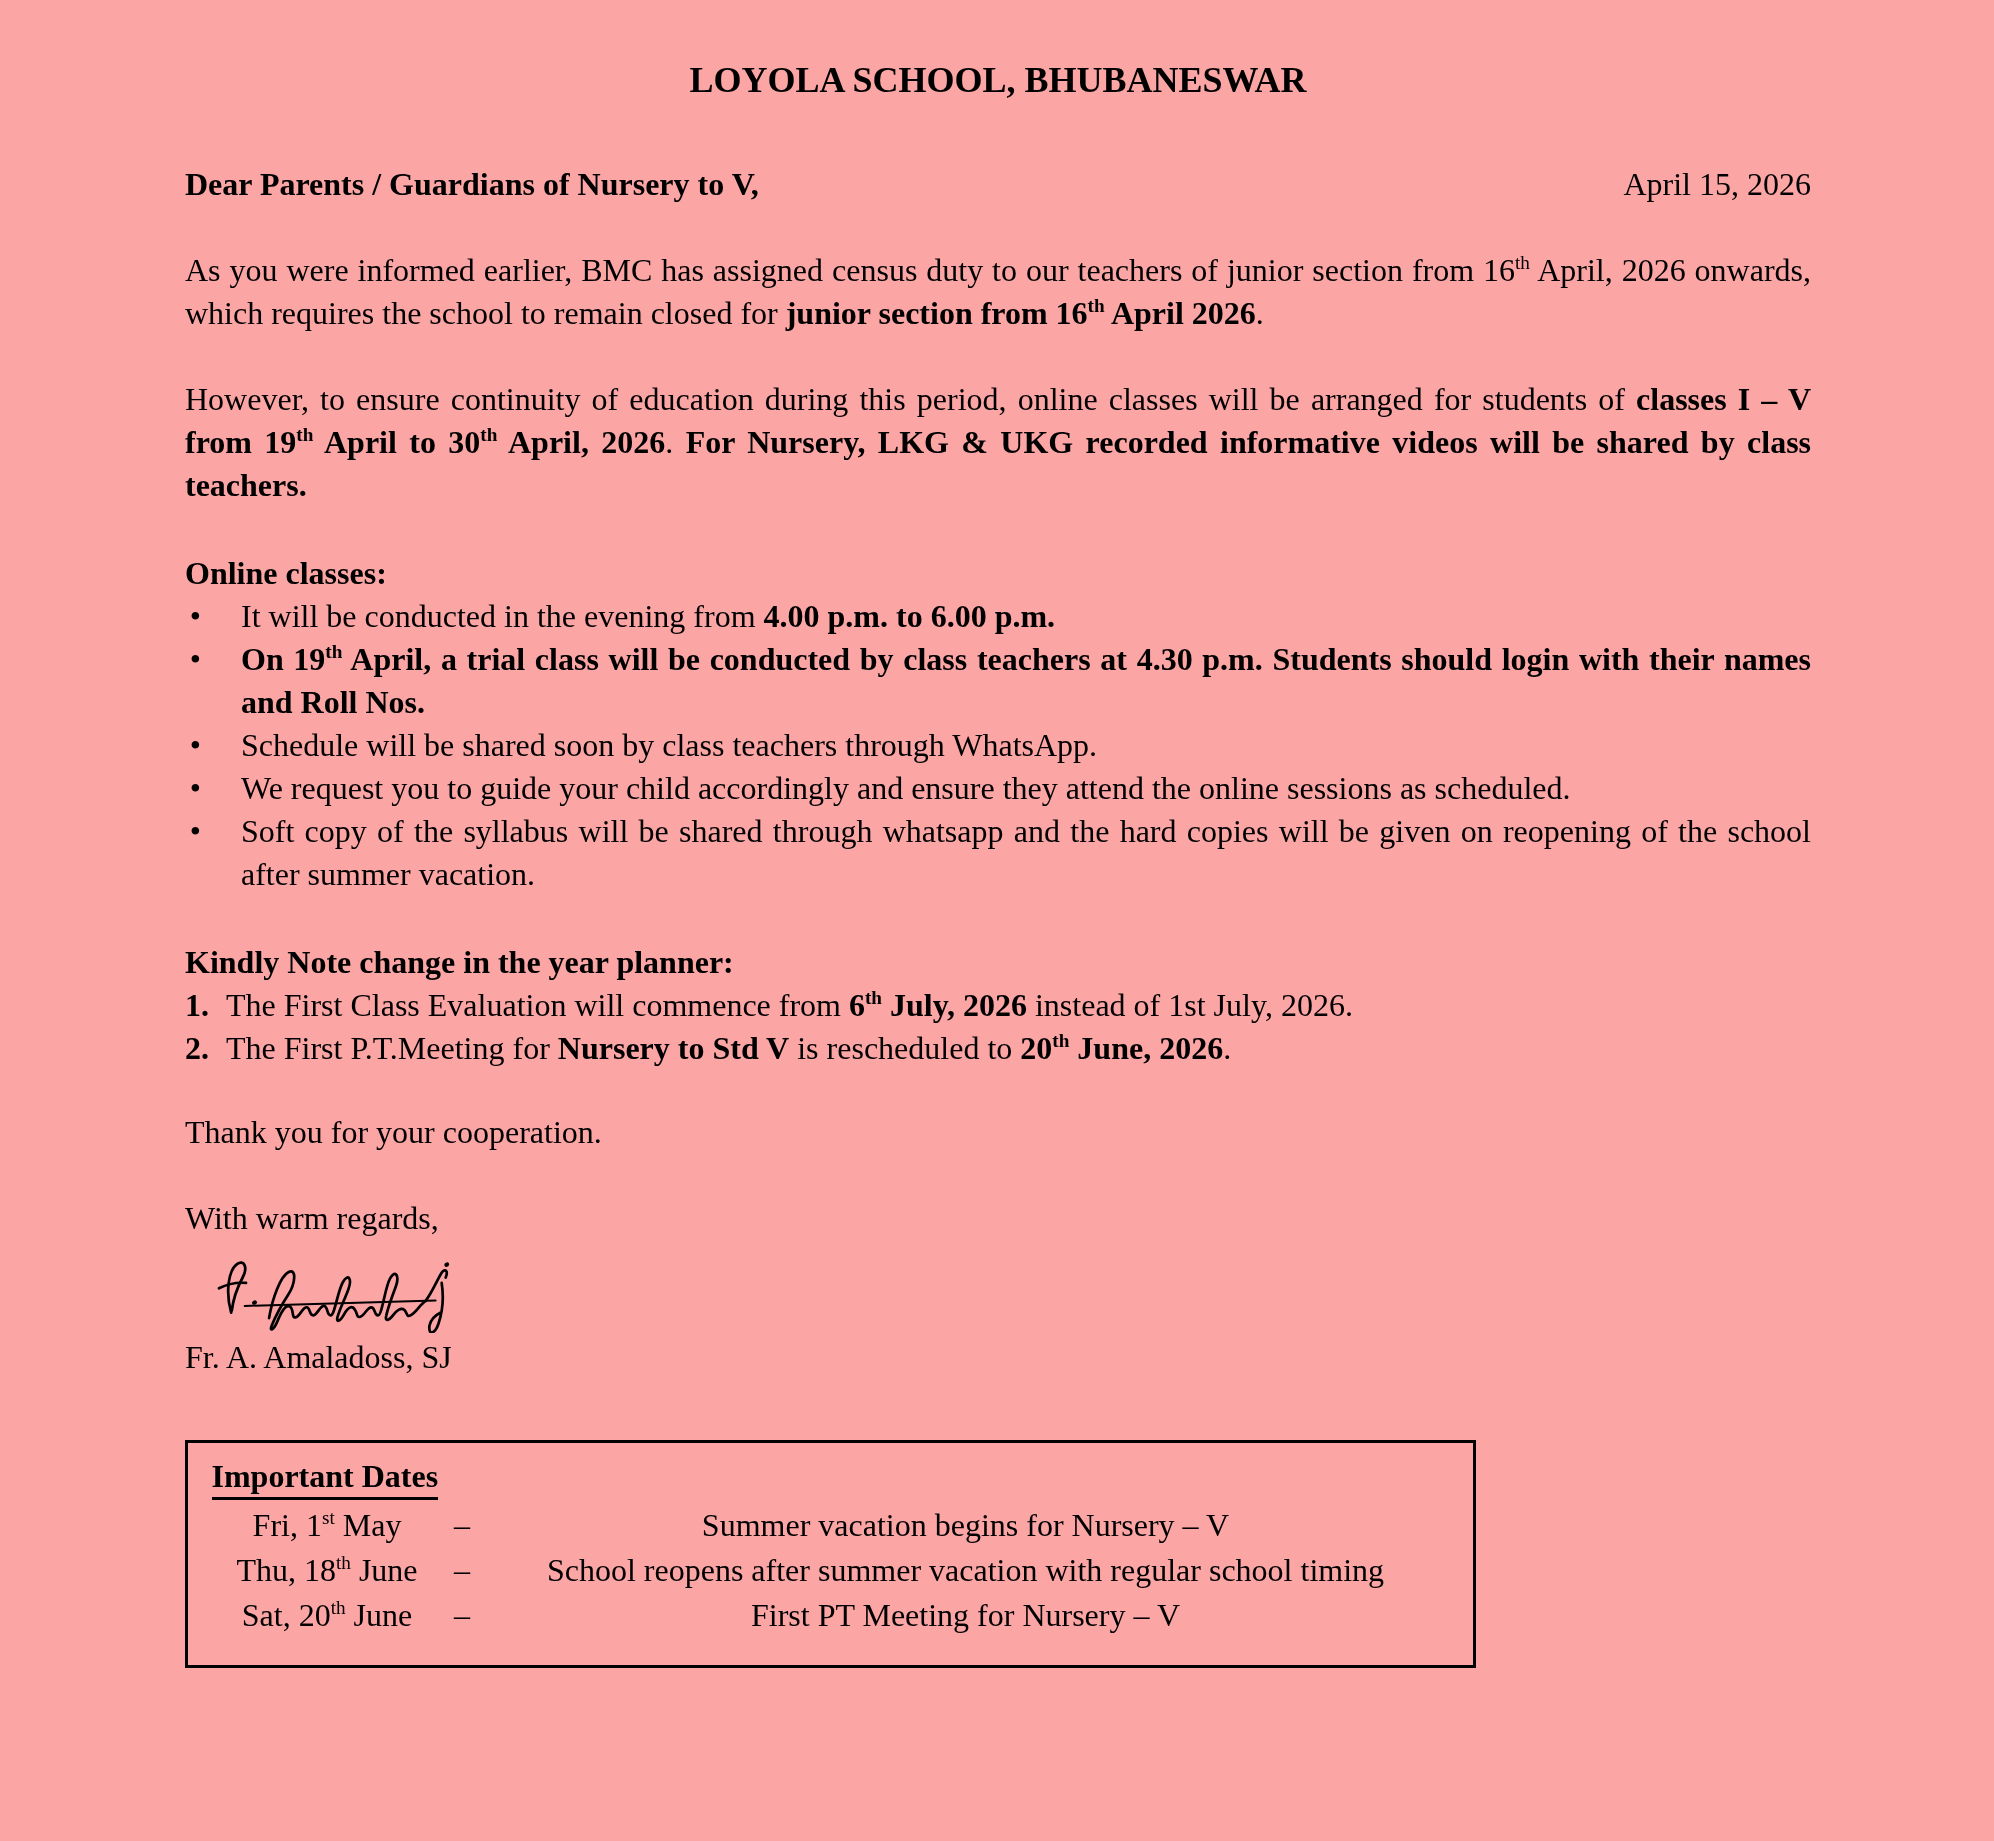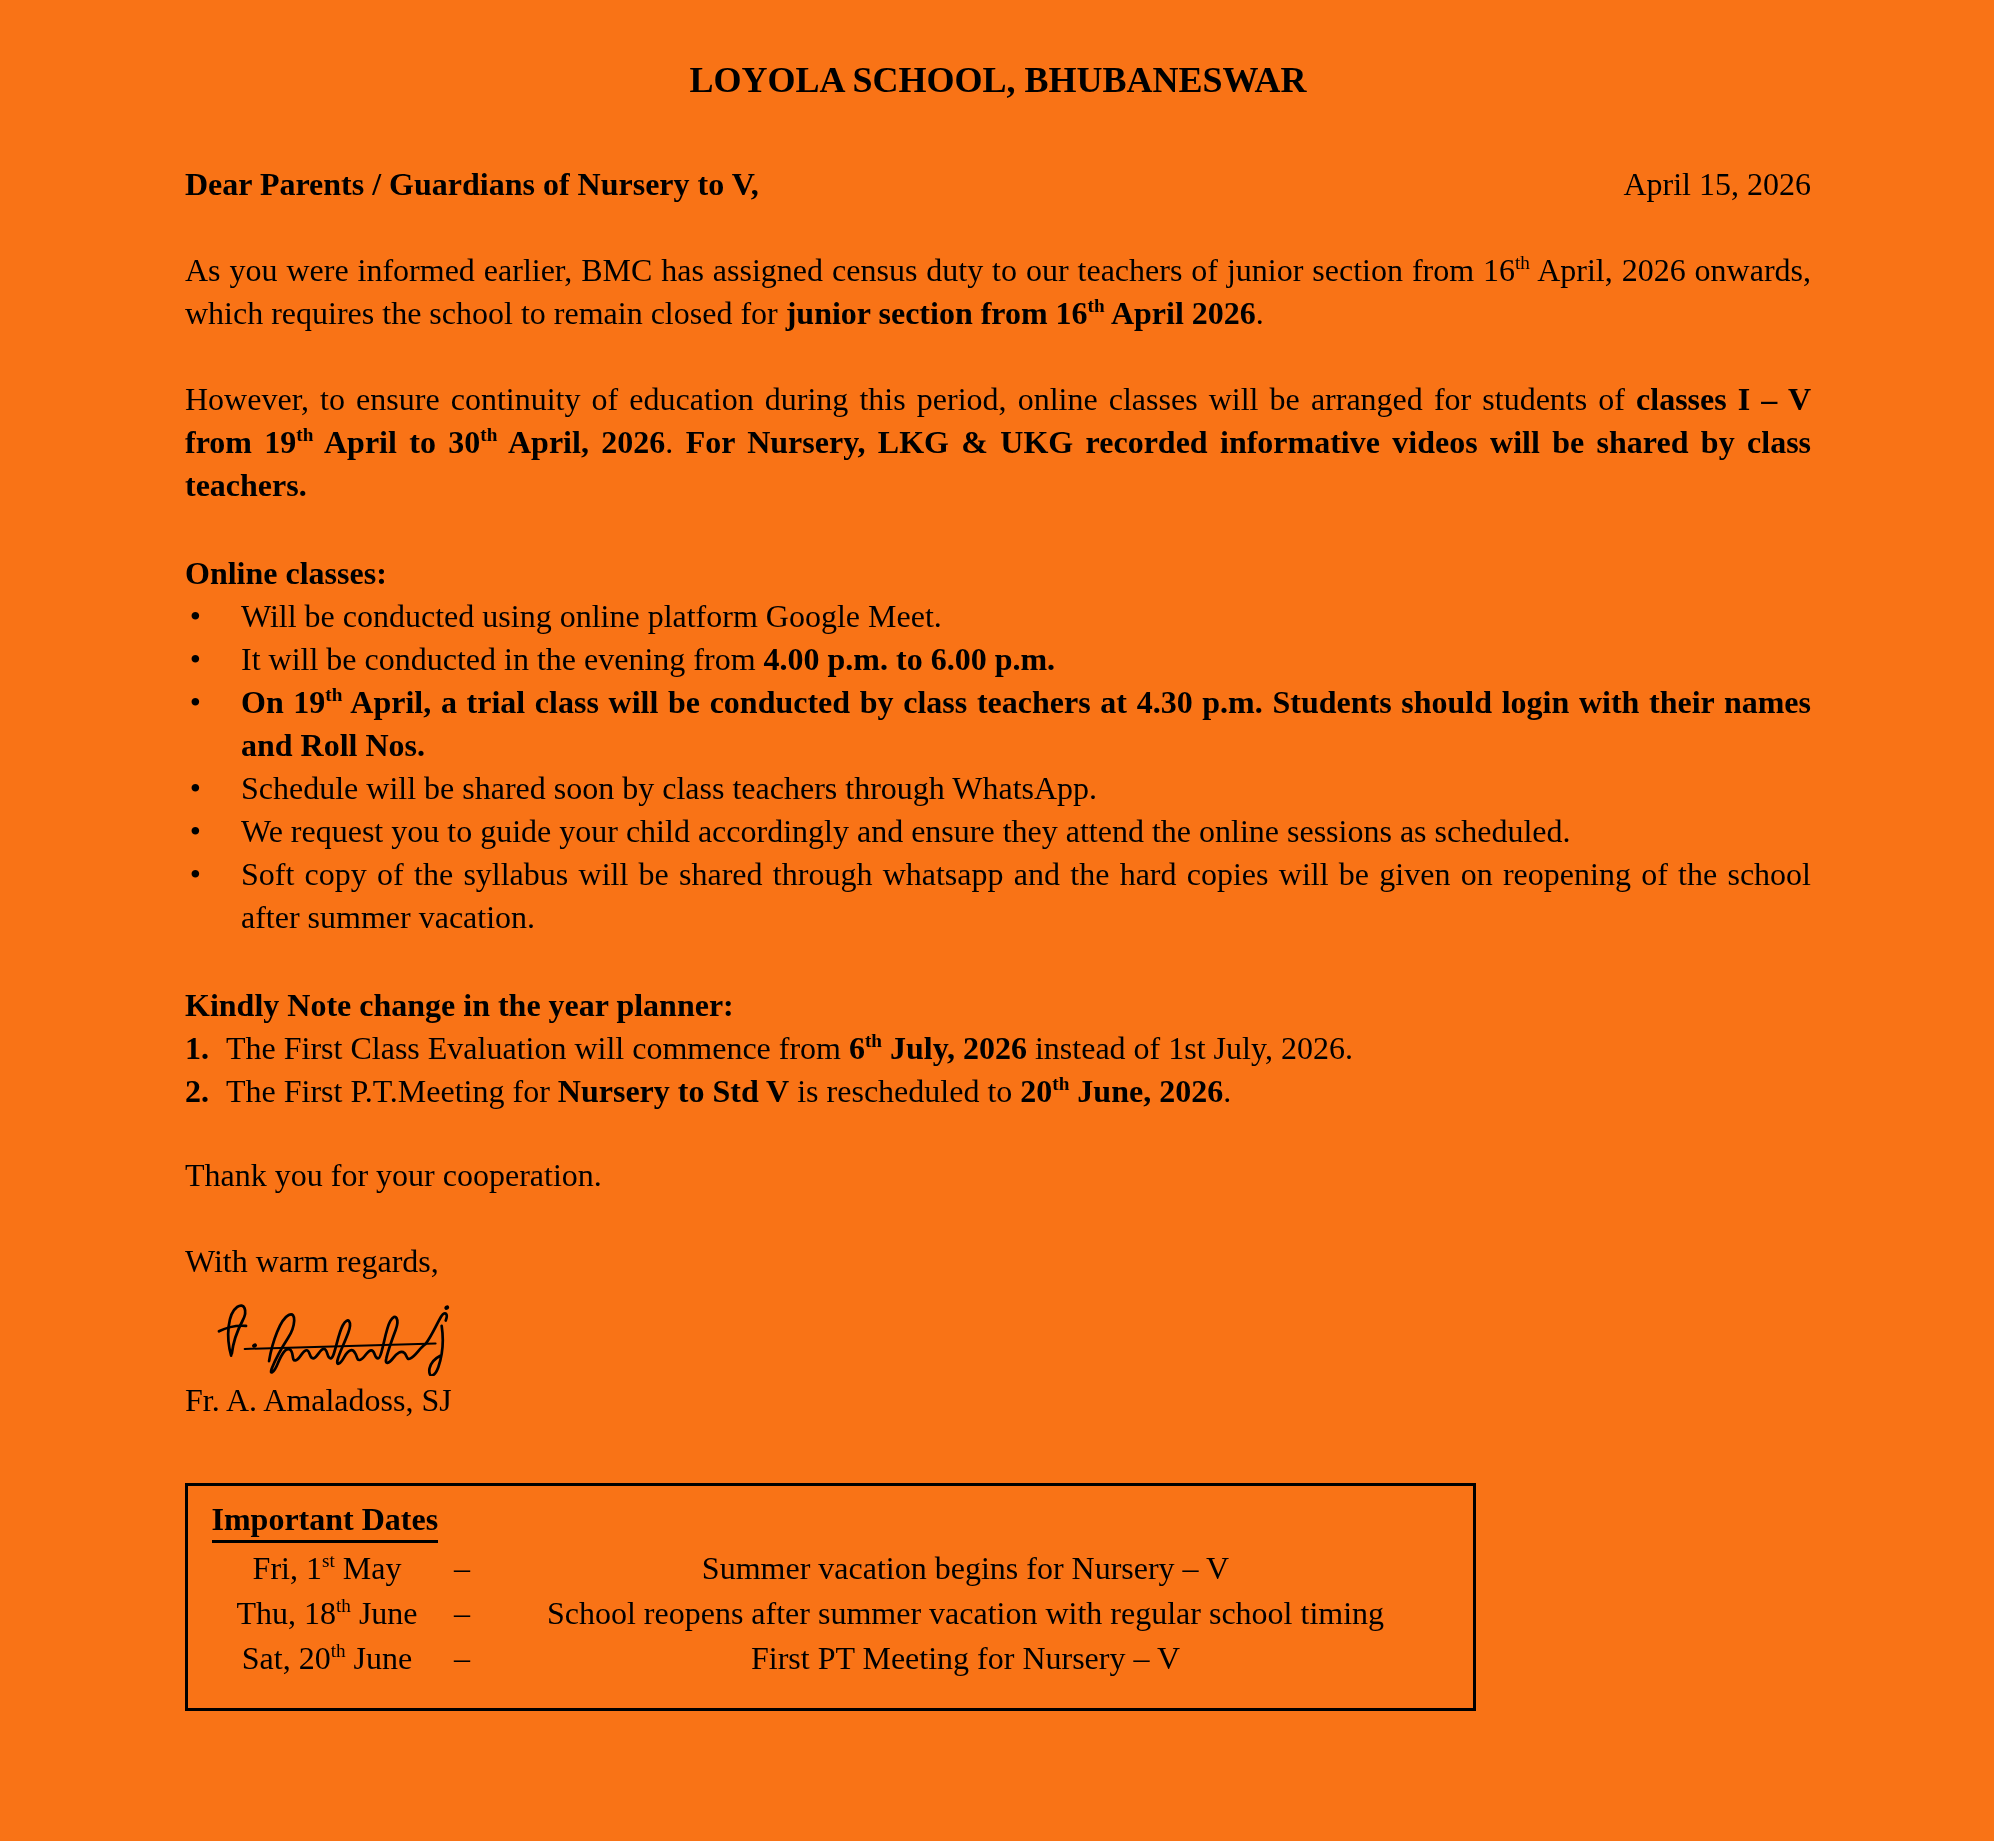--- a/index.html
+++ b/index.html
@@ -4,21 +4,21 @@
 <style>
   html, body {
     margin: 0;
     padding: 0;
     background: #ffffff;
   }
   .page {
     position: relative;
     width: 1995px;
     height: 1841px;
-    background: #f97316;
+    background: #fca5a5;
     color: #000000;
     font-family: "Liberation Serif", "DejaVu Serif", serif;
     font-size: 32px;
     line-height: 43px;
     overflow: hidden;
     box-sizing: border-box;
     padding: 61px 184px 0 185px;
   }
   .b { font-weight: 700; }
   sup {
@@ -116,21 +116,20 @@
     <span class="letter-date">April 15, 2026</span>
   </div>
 
   <p class="body-para"><span>As you were informed earlier, BMC has assigned census duty to our teachers of junior section from 16</span><sup>th</sup><span> April, 2026 onwards, which requires the school to remain closed for </span><span class="b">junior section from 16</span><sup class="b">th</sup><span class="b"> April 2026</span><span>.</span></p>
 
   <p class="body-para"><span>However, to ensure continuity of education during this period, online classes will be arranged for students of </span><span class="b">classes I – V from 19</span><sup class="b">th</sup><span class="b"> April to 30</span><sup class="b">th</sup><span class="b"> April, 2026</span><span>. </span><span class="b">For Nursery, LKG &amp; UKG recorded informative videos will be shared by class teachers.</span></p>
 
   <div class="section-heading">Online classes:</div>
 
   <ul class="bullet-list">
-    <li><span>Will be conducted using online platform Google Meet.</span></li>
     <li><span>It will be conducted in the evening from </span><span class="b">4.00 p.m. to 6.00 p.m.</span></li>
     <li><span class="b">On 19</span><sup class="b">th</sup><span class="b"> April, a trial class will be conducted by class teachers at 4.30 p.m. Students should login with their names and Roll Nos.</span></li>
     <li><span>Schedule will be shared soon by class teachers through WhatsApp.</span></li>
     <li><span>We request you to guide your child accordingly and ensure they attend the online sessions as scheduled.</span></li>
     <li><span>Soft copy of the syllabus will be shared through whatsapp and the hard copies will be given on reopening of the school after summer vacation.</span></li>
   </ul>
 
   <div class="section-heading">Kindly Note change in the year planner:</div>
 
   <div class="planner-item">

